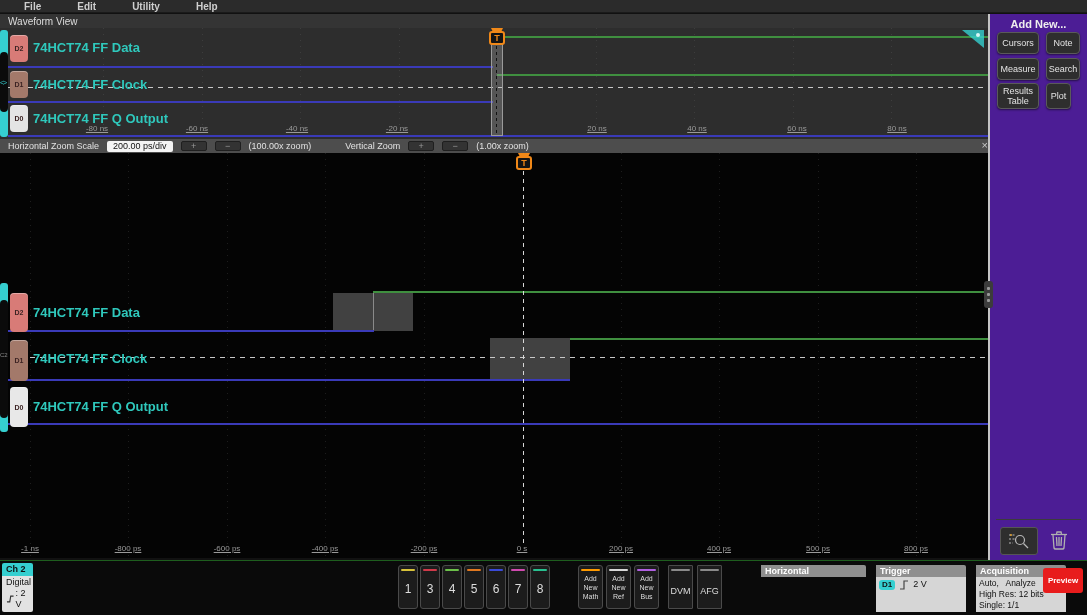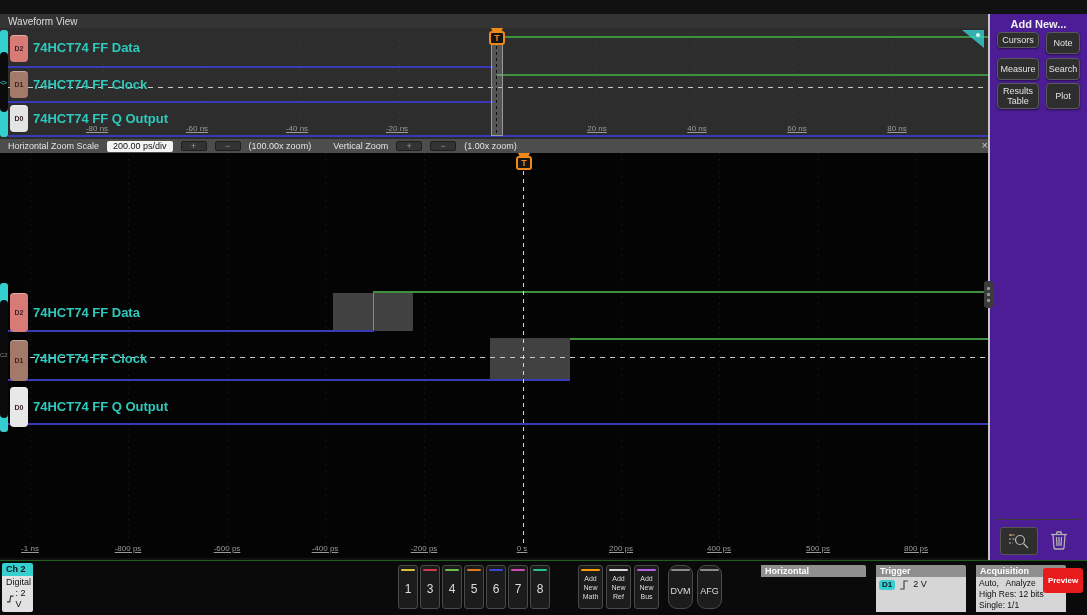--- a/index.html
+++ b/index.html
@@ -77,40 +77,46 @@
   #ch2 .hd{height:13px;background:#35cfd0;color:#111;font-size:9px;font-weight:bold;padding:1px 0 0 4px;box-sizing:border-box;}
   #ch2 .bd{height:36px;background:#e2e2e2;color:#111;font-size:9px;padding:1px 0 0 4px;box-sizing:border-box;line-height:11px;}
   .dbtn{position:absolute;top:4px;width:20px;height:44px;background:#1c1c1c;border:1px solid #4a4a4a;border-radius:3px;
         box-sizing:border-box;}
   .dbtn .stripe{position:absolute;left:2px;right:2px;top:3px;height:2px;border-radius:1px;}
   .dbtn .num{position:absolute;left:0;width:100%;top:16px;text-align:center;font-size:12px;color:#ddd;}
   .addbtn{position:absolute;top:4px;width:25px;height:44px;background:#1c1c1c;border:1px solid #4a4a4a;border-radius:3px;
           box-sizing:border-box;}
   .addbtn .stripe{position:absolute;left:2px;right:2px;top:3px;height:2px;border-radius:1px;}
   .addbtn .txt{position:absolute;left:0;top:8px;width:100%;text-align:center;font-size:7px;line-height:9px;color:#ddd;}
-  .fnbtn{position:absolute;top:4px;width:25px;height:44px;background:#1c1c1c;border:1px solid #4a4a4a;border-radius:9px;
+  .fnbtn{position:absolute;top:4px;width:25px;height:44px;background:#1c1c1c;border:1px solid #4a4a4a;border-radius:1px;
          box-sizing:border-box;}
   .fnbtn .stripe{position:absolute;left:2px;right:2px;top:3px;height:2px;border-radius:1px;background:#8a8a8a;}
   .fnbtn .txt{position:absolute;left:0;top:20px;width:100%;text-align:center;font-size:9px;color:#ddd;}
   .statpanel{position:absolute;top:4px;height:57px;border-radius:2px;overflow:hidden;padding-left:28px;}
   .statpanel .hd{height:12px;background:#8f8f8f;color:#fff;font-size:9px;font-weight:bold;padding:0 0 0 4px;line-height:12px;}
   .statpanel .bd{background:#d6d6d6;color:#111;font-size:8.5px;height:35px;padding:1px 3px;box-sizing:border-box;line-height:11px;}
   .hrow{display:flex;}
   .hrow .c1{width:57px;}
   .d1pill{display:inline-block;background:#35cfd0;color:#111;font-size:8px;font-weight:bold;border-radius:3px;
           padding:0 3px;line-height:10px;}
   #previewbtn{position:absolute;left:1043px;top:7px;width:40px;height:25px;background:#e81c1c;border-radius:3px;
               color:#fff;font-size:8px;font-weight:bold;display:flex;align-items:center;justify-content:center;}
   svg{display:block;}
 </style>
 </head>
 <body>
 
 <div id="app">
 
+  <div class="abs" id="menubar">
+    <span>File</span>
+    <span>Edit</span>
+    <span>Utility</span>
+    <span>Help</span>
+  </div>
 
   <div class="abs" id="tabstrip">
     <span>Waveform View</span>
   </div>
 
   <div class="abs" id="overview">
     <div class="vgrid dim" style="left:103px"></div>
     <div class="vgrid dim" style="left:202px"></div>
     <div class="vgrid dim" style="left:300px"></div>
     <div class="vgrid dim" style="left:399px"></div>
@@ -157,21 +163,21 @@
         <div class="dot"></div>
       </div>
   </div>
 
   <div class="abs" id="zoombar">
     <span class="lbl">Horizontal Zoom Scale</span>
     <span class="field">200.00 ps/div</span>
     <span class="pmbtn">+</span>
     <span class="pmbtn">−</span>
     <span class="lbl">(100.00x zoom)</span>
-    <span class="lbl" style="margin-left:14px">Vertical Zoom</span>
+    <span class="lbl" style="margin-left:26px">Vertical Zoom</span>
     <span class="pmbtn">+</span>
     <span class="pmbtn">−</span>
     <span class="lbl">(1.00x zoom)</span>
   </div>
   <span class="abs close" style="right:99px;top:139px;font-size:11px;color:#c8c8c8">×</span>
 
   <div class="abs" id="mainview">
     <div class="vgrid dim" style="left:30px"></div>
     <div class="vgrid dim" style="left:128px"></div>
     <div class="vgrid dim" style="left:227px"></div>
@@ -223,26 +229,26 @@
 
   <div class="abs" id="vdivider"></div>
   <div class="abs" id="grip">
       <i></i>
       <i></i>
       <i></i>
     </div>
 
   <div class="abs" id="rightpanel">
     <div id="rp-title">Add New...</div>
-    <div class="rpbtn" style="left:7px;top:18px;width:42px;height:16px">Cursors</div>
+    <div class="rpbtn" style="left:7px;top:18px;width:42px;height:22px">Cursors</div>
     <div class="rpbtn" style="left:56px;top:18px;width:34px;height:22px">Note</div>
     <div class="rpbtn" style="left:7px;top:44px;width:42px;height:22px">Measure</div>
     <div class="rpbtn" style="left:56px;top:44px;width:34px;height:22px">Search</div>
     <div class="rpbtn" style="left:7px;top:69px;width:42px;height:26px">Results Table</div>
-    <div class="rpbtn" style="left:56px;top:69px;width:34px;height:26px">Plot</div>
+    <div class="rpbtn" style="left:56px;top:69px;width:25px;height:26px">Plot</div>
 
     <div id="rp-sep"></div>
     <div id="rp-zoombtn">
       <svg width="24" height="18" viewBox="0 0 24 18">
         <g stroke="#b8b8b8" stroke-width="1.2" fill="none">
           <line x1="2" y1="3" x2="8" y2="3" stroke-dasharray="2 1.5"></line>
           <line x1="2" y1="7" x2="8" y2="7" stroke-dasharray="2 1.5"></line>
           <line x1="2" y1="11" x2="6" y2="11" stroke-dasharray="2 1.5"></line>
           <circle cx="13" cy="8" r="4.5"></circle>
           <line x1="16.5" y1="11.5" x2="21" y2="16"></line>

